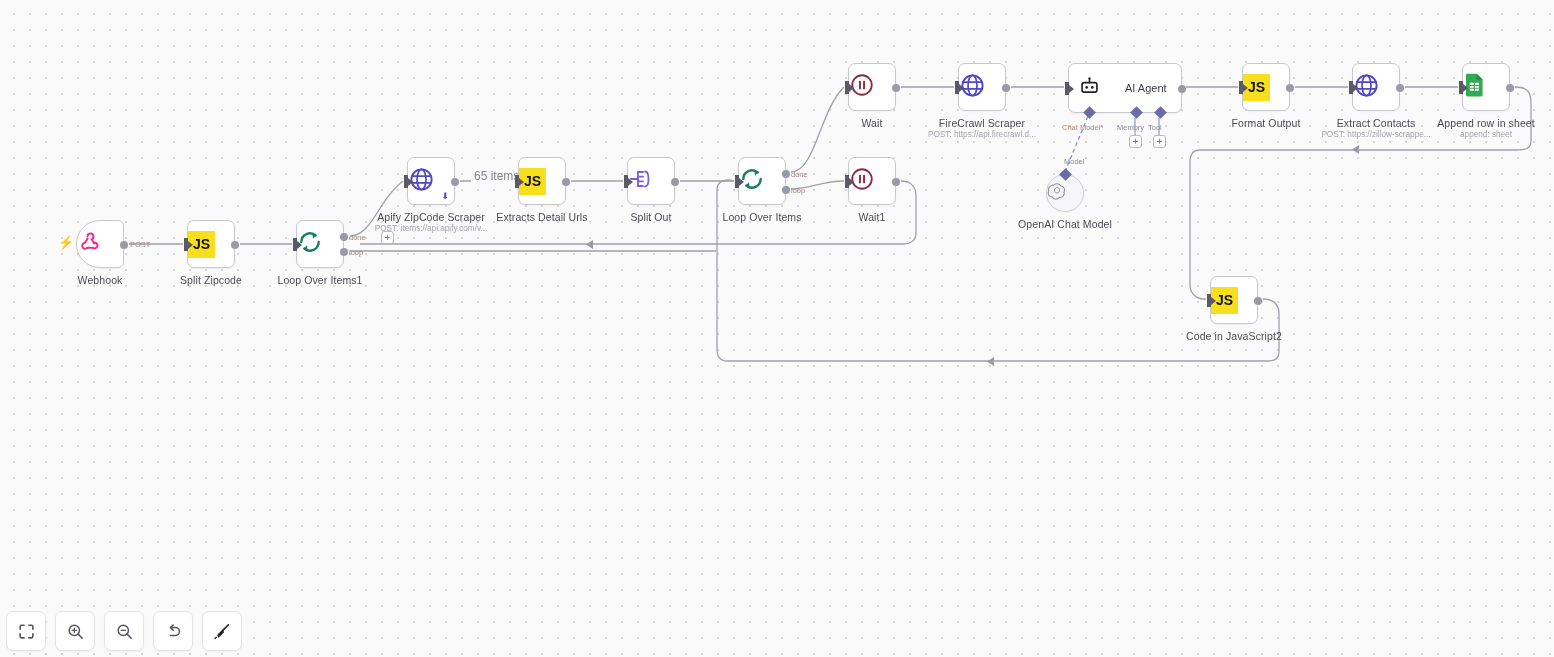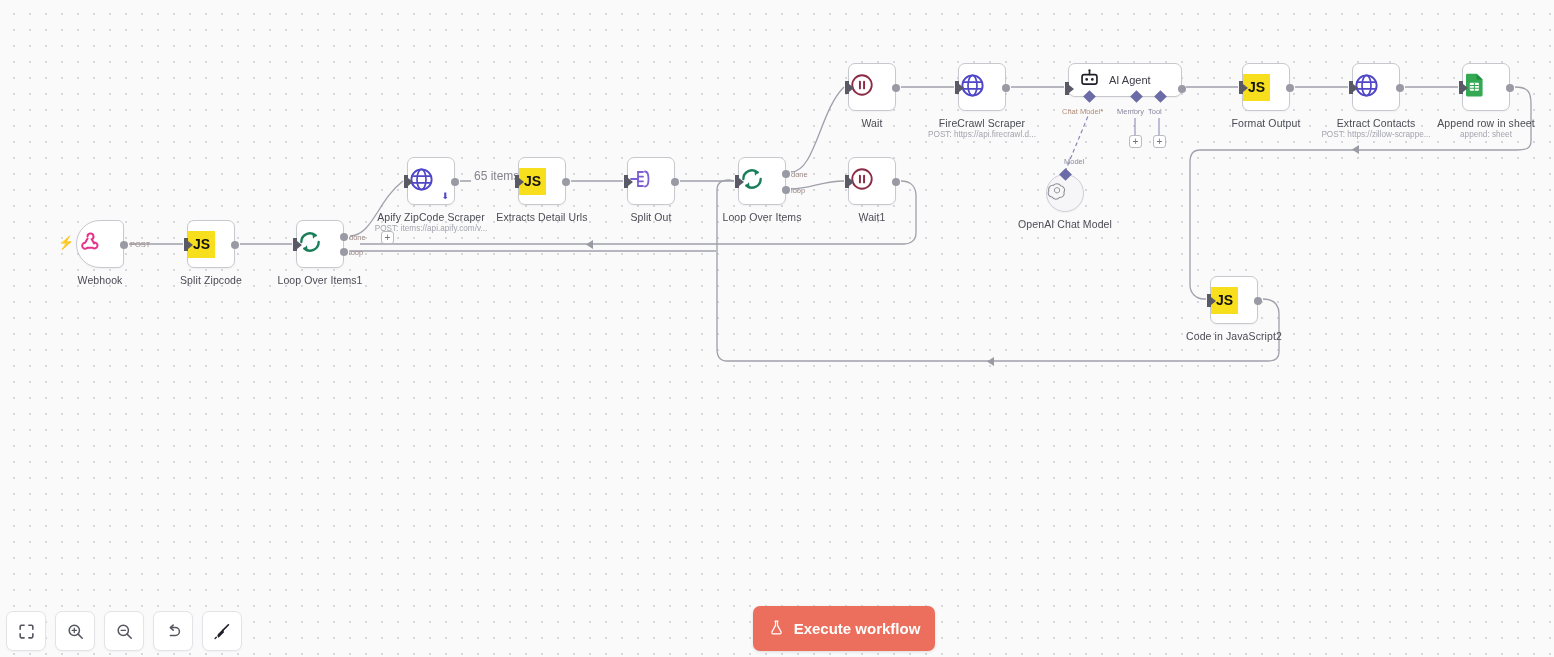--- a/index.html
+++ b/index.html
@@ -22,21 +22,21 @@
   
   .node {
     position: absolute;
     display: flex; align-items: center; justify-content: flex-start;
     background: #ffffff;
     border: 1px solid #c8c9cf;
     border-radius: 7px;
     box-shadow: 0 1px 2px rgba(30,30,40,.045);
   }
   .node.sq { width: 48px; height: 48px; }
-  .node.wide { width: 114px; height: 34px; justify-content: flex-start; padding-left: 10px; gap: 9px; }
+  .node.wide { width: 114px; height: 50px; justify-content: flex-start; padding-left: 10px; gap: 25px; }
   .node.trigger {
     width: 48px; height: 48px;
     border-radius: 28px 7px 7px 28px;
   }
   .node.round {
     width: 38px; height: 38px; border-radius: 50%;
     background: #f6f6f8; border: 1px solid #cfd0d8;
   }
   .node-label {
     position: absolute;
@@ -468,22 +468,14 @@
     </div>
     <div class="tool-btn">
       <svg width="19" height="19" viewBox="0 0 24 24" fill="none">
         <path d="M19.5 3.5L12.4 10.6" stroke="#20202a" stroke-width="2.1" stroke-linecap="round"></path>
         <path d="M12.4 9.2L6.4 15.2a3 3 0 0 0 0 4.2l.6.6l7-7z" fill="#20202a"></path>
         <path d="M4.2 19.2l-1.6 1.6" stroke="#20202a" stroke-width="1.7" stroke-linecap="round"></path>
       </svg>
     </div>
   </div>
 
-  <button id="execute-btn">
-    <span>
-      <svg width="17" height="17" viewBox="0 0 24 24" fill="none">
-        <path d="M10 3h4M10.6 3v6L5.6 18.2A1.9 1.9 0 0 0 7.3 21h9.4a1.9 1.9 0 0 0 1.7-2.8L13.4 9V3" stroke="#fff" stroke-width="1.7" stroke-linecap="round" stroke-linejoin="round"></path>
-      </svg>
-    </span>
-    <span>Execute workflow</span>
-  </button>
 
 </div>
 
 </body></html>

